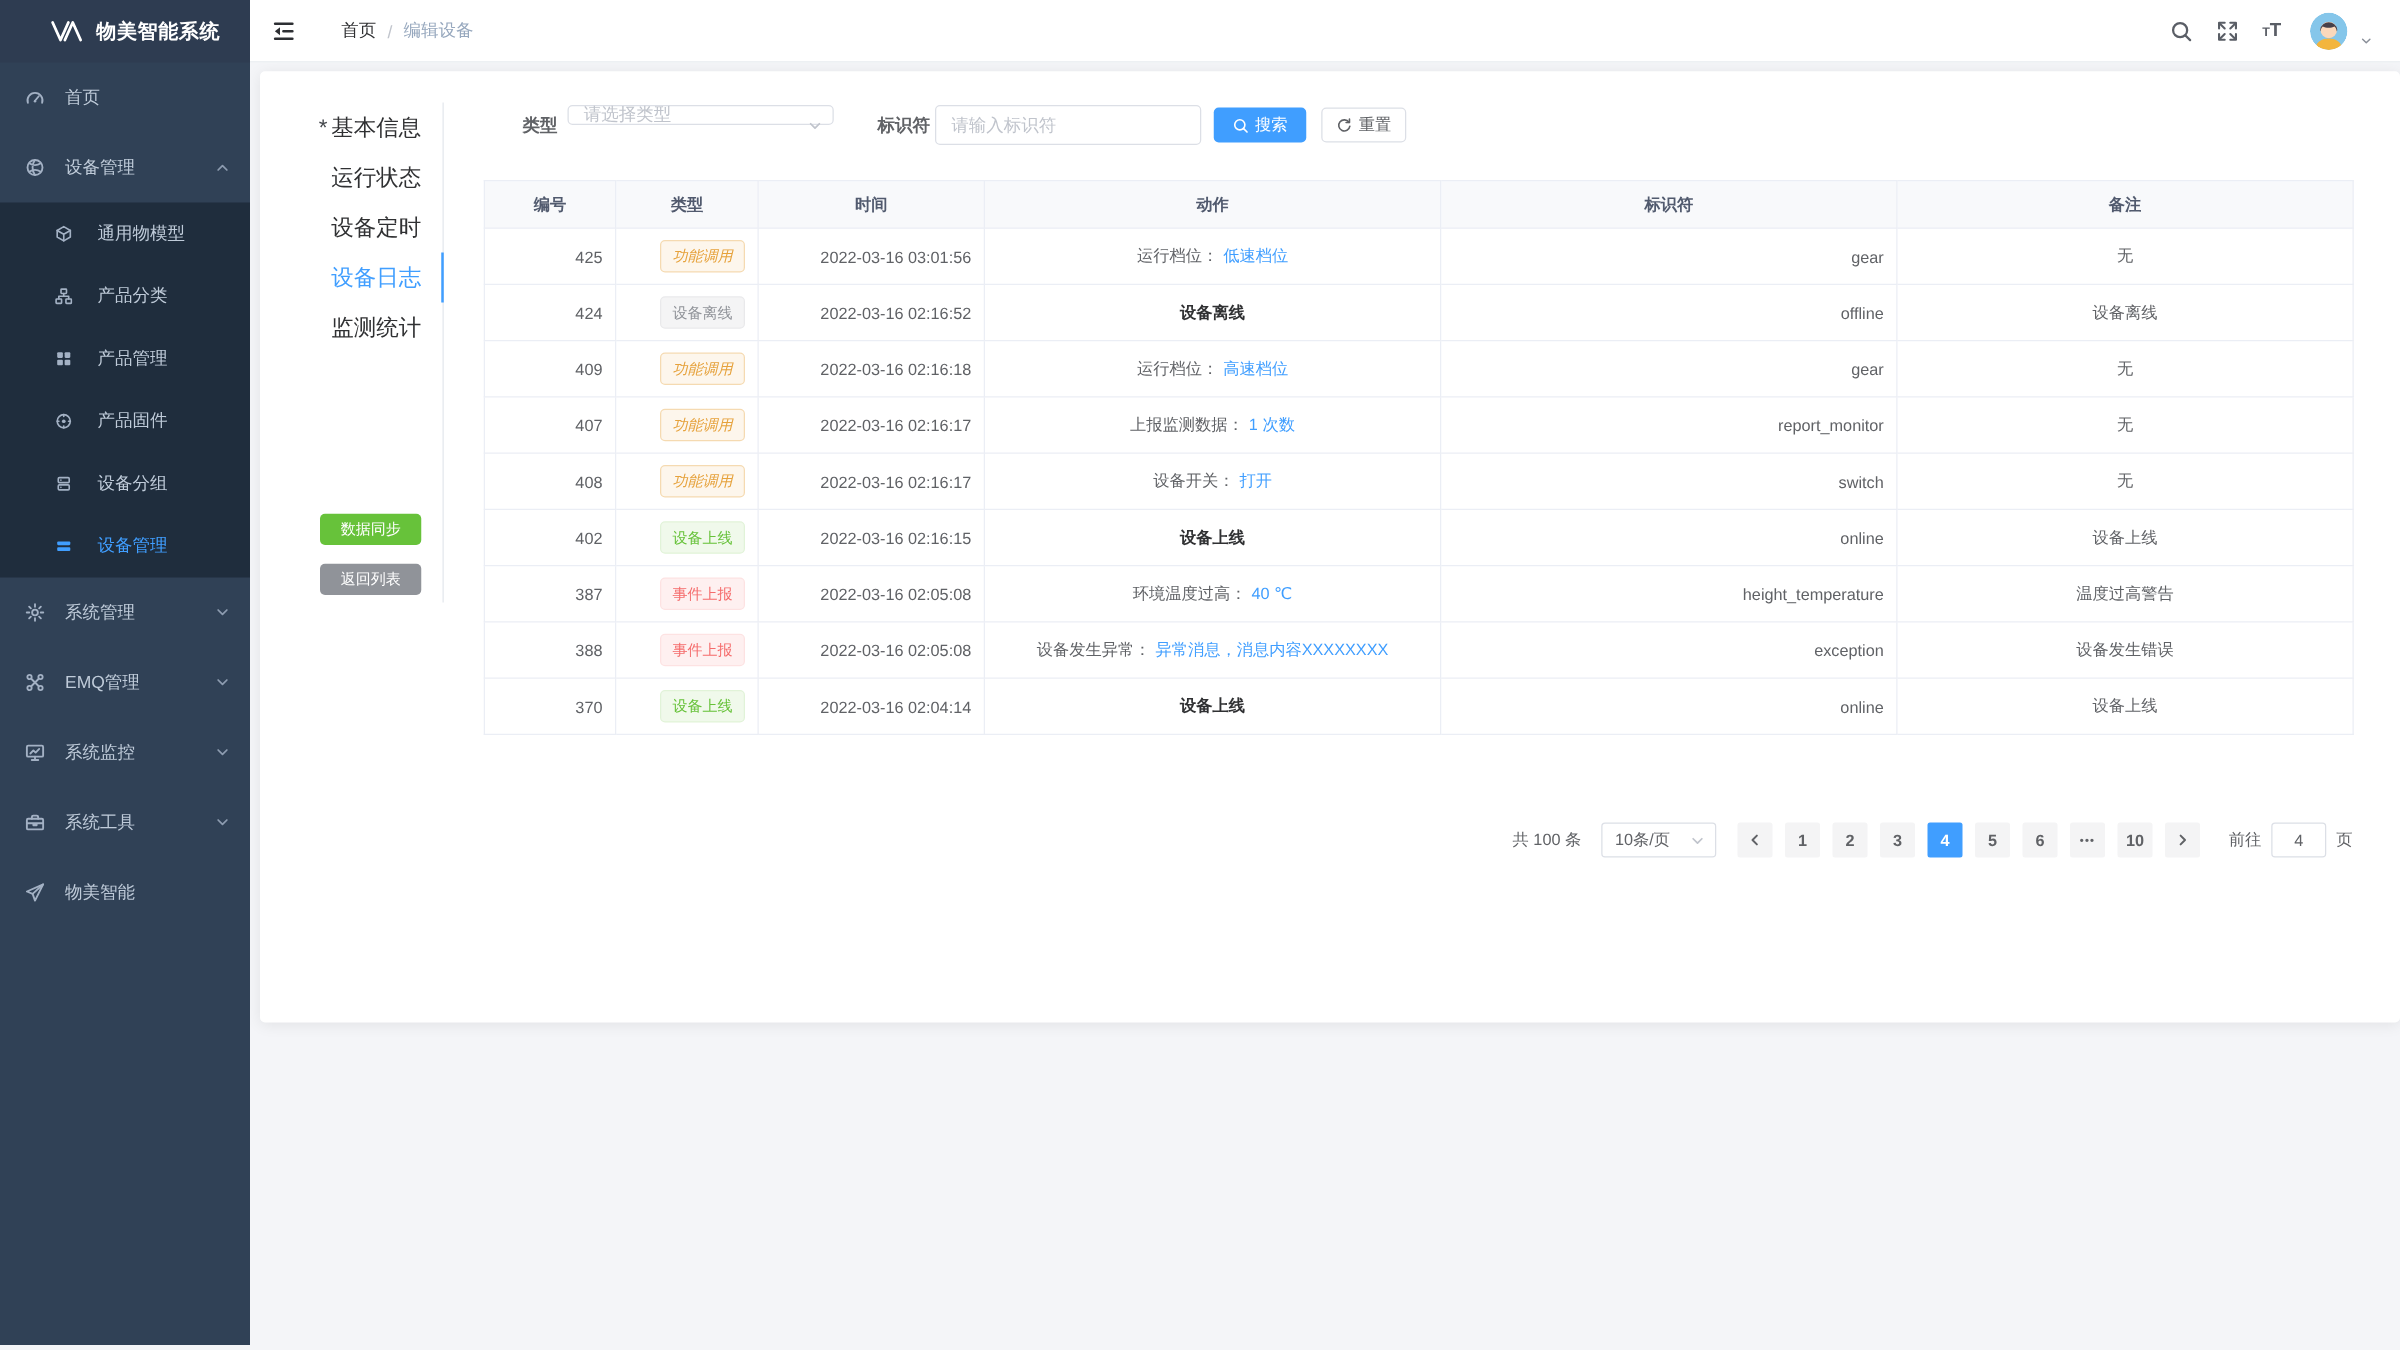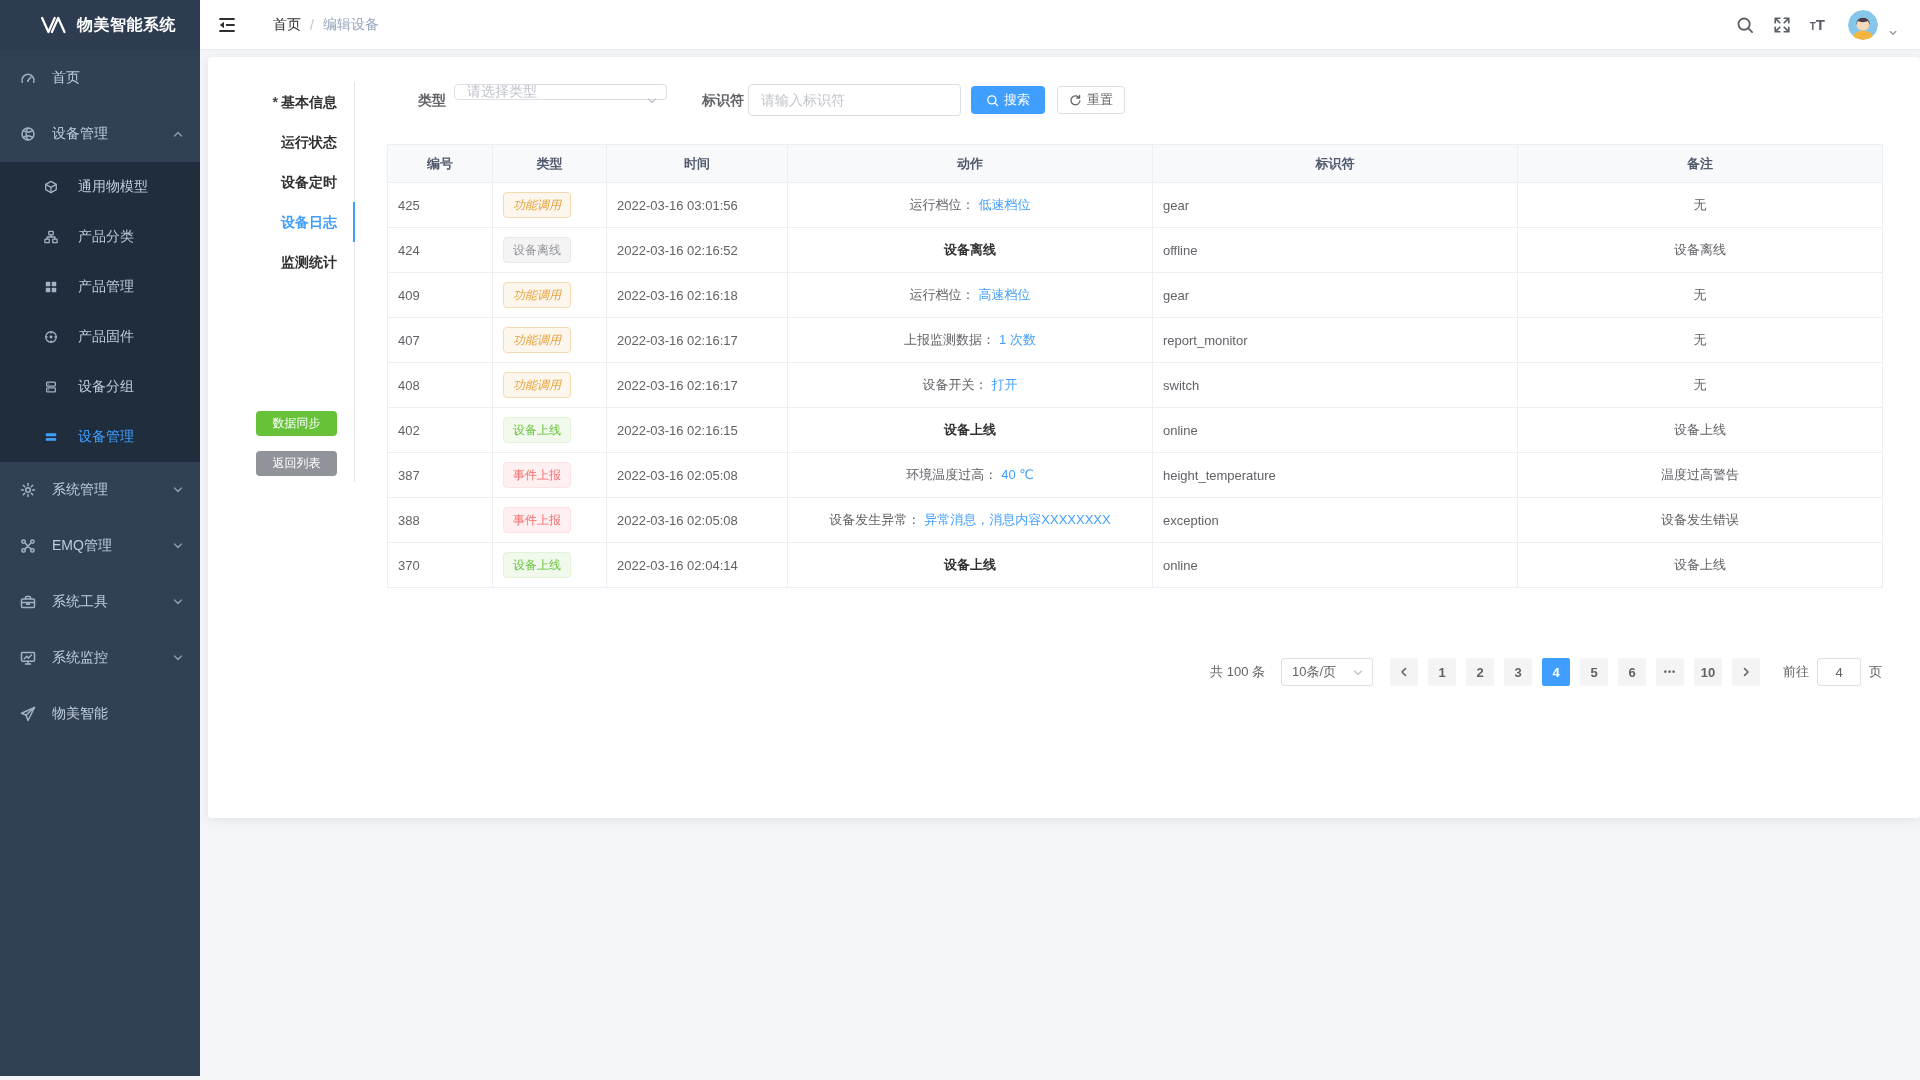--- a/index.html
+++ b/index.html
@@ -42,21 +42,21 @@
   .avatar{width:30px;height:30px;border-radius:50%;overflow:hidden;display:inline-flex;cursor:pointer;margin-left:4px;}
   .avatar svg{width:30px;height:30px;}
   .caret-sm{width:10px;height:10px;color:#8a8f99;display:inline-flex;margin-left:-9px;margin-top:16px;cursor:pointer;}
   .caret-sm svg{width:10px;height:10px;}
 
   
   .card{position:absolute;left:208px;top:57px;width:1712px;height:761px;background:#fff;border-radius:4px;box-shadow:0 2px 12px rgba(0,0,0,.08);}
 
   
   .side-tabs{position:absolute;left:0;top:25px;width:147px;}
-  .tab-item{height:40px;line-height:40px;text-align:right;padding-right:18px;font-size:14px;color:#303133;cursor:pointer;white-space:nowrap;font-weight:bold;}
+  .tab-item{height:40px;line-height:40px;text-align:right;padding-right:18px;font-size:18px;color:#303133;cursor:pointer;white-space:nowrap;}
   .tab-item.active{color:#409EFF;}
   .tab-req{margin-right:3px;color:#44474c;}
   .tabs-divider{position:absolute;left:146px;top:25px;width:1px;height:400px;background:#e4e7ed;}
   .tabs-activebar{position:absolute;left:145px;width:2px;height:40px;background:#409EFF;}
 
   
   .btn{display:flex;align-items:center;justify-content:center;border:none;border-radius:4px;cursor:pointer;font-family:inherit;}
   .btn-sync{position:absolute;left:48px;top:354px;width:81px;height:25px;background:#67C23A;color:#fff;font-size:12px;}
   .btn-back{position:absolute;left:48px;top:394px;width:81px;height:25px;background:#909399;color:#fff;font-size:12px;}
 
@@ -71,21 +71,21 @@
   .el-input{position:absolute;left:540px;top:27px;width:213px;height:32px;border:1px solid #dcdfe6;border-radius:4px;padding:0 12px;font-size:14px;color:#606266;font-family:inherit;outline:none;}
   .el-input::placeholder{color:#c0c4cc;}
   .btn-search{position:absolute;left:763px;top:29px;width:74px;height:28px;background:#409EFF;color:#fff;font-size:13px;gap:5px;}
   .btn-reset{position:absolute;left:849px;top:29px;width:68px;height:28px;background:#fff;color:#606266;font-size:13px;border:1px solid #dcdfe6;gap:5px;}
   .btn-search svg,.btn-reset svg{width:13px;height:13px;}
 
   
   .log-table{position:absolute;left:179px;top:87px;width:1495px;border-collapse:collapse;table-layout:fixed;font-size:13px;}
   .log-table th{height:38px;background:#f8f9fb;color:#515a6e;font-weight:600;border:1px solid #ebeef5;font-size:13px;padding:0 10px;}
   .log-table td{height:45px;border:1px solid #ebeef5;color:#606266;padding:0 10px;overflow:hidden;white-space:nowrap;}
-  .center{text-align:left;}
+  .center{text-align:right;}
   .left{text-align:center;}
   .tag{display:inline-block;height:26px;line-height:24px;padding:0 9px;border-radius:4px;font-size:12px;border:1px solid;}
   .tag-warning{color:#E6A23C;background:#FDF6EC;border-color:#F5DAB1;font-style:italic;}
   .tag-info{color:#909399;background:#F4F4F5;border-color:#E9E9EB;}
   .tag-success{color:#67C23A;background:#F0F9EB;border-color:#E1F3D8;}
   .tag-danger{color:#F56C6C;background:#FEF0F0;border-color:#FDE2E2;}
   .action-bold{color:#303133;font-weight:bold;}
   .action-link{color:#409EFF;cursor:pointer;margin-left:4px;text-decoration:none;}
 
   
@@ -230,40 +230,40 @@
         <span class="mi-label">EMQ管理</span>
         <span class="mi-caret">
           <svg viewBox="0 0 12 12" fill="none" stroke="currentColor" stroke-width="1.4" stroke-linecap="round" stroke-linejoin="round">
             <path d="M2.5 4 6 7.5 9.5 4"></path>
           </svg>
         </span>
       </div>
       <div class="menu-item">
         <span class="mi-icon">
           <svg viewBox="0 0 16 16" fill="none" stroke="currentColor" stroke-width="1.5" stroke-linecap="round" stroke-linejoin="round">
-            <rect x="1.5" y="5" width="13" height="8.5" rx="1"></rect>
-            <path d="M5.5 5V3.6a1.1 1.1 0 0 1 1.1-1.1h2.8a1.1 1.1 0 0 1 1.1 1.1V5M1.5 8.6h13M6.7 8.6v1.6h2.6V8.6"></path>
-          </svg>
-        </span>
-        <span class="mi-label">系统工具</span>
+            <rect x="1.5" y="2.5" width="13" height="8.8" rx="1"></rect>
+            <path d="M4.3 8.8 6.7 6.3l1.8 1.8 2.9-3"></path>
+            <path d="M8 11.3V14M5.4 14h5.2"></path>
+          </svg>
+        </span>
+        <span class="mi-label">系统监控</span>
         <span class="mi-caret">
           <svg viewBox="0 0 12 12" fill="none" stroke="currentColor" stroke-width="1.4" stroke-linecap="round" stroke-linejoin="round">
             <path d="M2.5 4 6 7.5 9.5 4"></path>
           </svg>
         </span>
       </div>
       <div class="menu-item">
         <span class="mi-icon">
           <svg viewBox="0 0 16 16" fill="none" stroke="currentColor" stroke-width="1.5" stroke-linecap="round" stroke-linejoin="round">
-            <rect x="1.5" y="2.5" width="13" height="8.8" rx="1"></rect>
-            <path d="M4.3 8.8 6.7 6.3l1.8 1.8 2.9-3"></path>
-            <path d="M8 11.3V14M5.4 14h5.2"></path>
-          </svg>
-        </span>
-        <span class="mi-label">系统监控</span>
+            <rect x="1.5" y="5" width="13" height="8.5" rx="1"></rect>
+            <path d="M5.5 5V3.6a1.1 1.1 0 0 1 1.1-1.1h2.8a1.1 1.1 0 0 1 1.1 1.1V5M1.5 8.6h13M6.7 8.6v1.6h2.6V8.6"></path>
+          </svg>
+        </span>
+        <span class="mi-label">系统工具</span>
         <span class="mi-caret">
           <svg viewBox="0 0 12 12" fill="none" stroke="currentColor" stroke-width="1.4" stroke-linecap="round" stroke-linejoin="round">
             <path d="M2.5 4 6 7.5 9.5 4"></path>
           </svg>
         </span>
       </div>
       <div class="menu-item">
         <span class="mi-icon">
           <svg viewBox="0 0 16 16" fill="none" stroke="currentColor" stroke-width="1.5" stroke-linecap="round" stroke-linejoin="round">
             <path d="M14.5 1.5 1.5 7.2l4.6 1.9 1.9 5.4z"></path>

